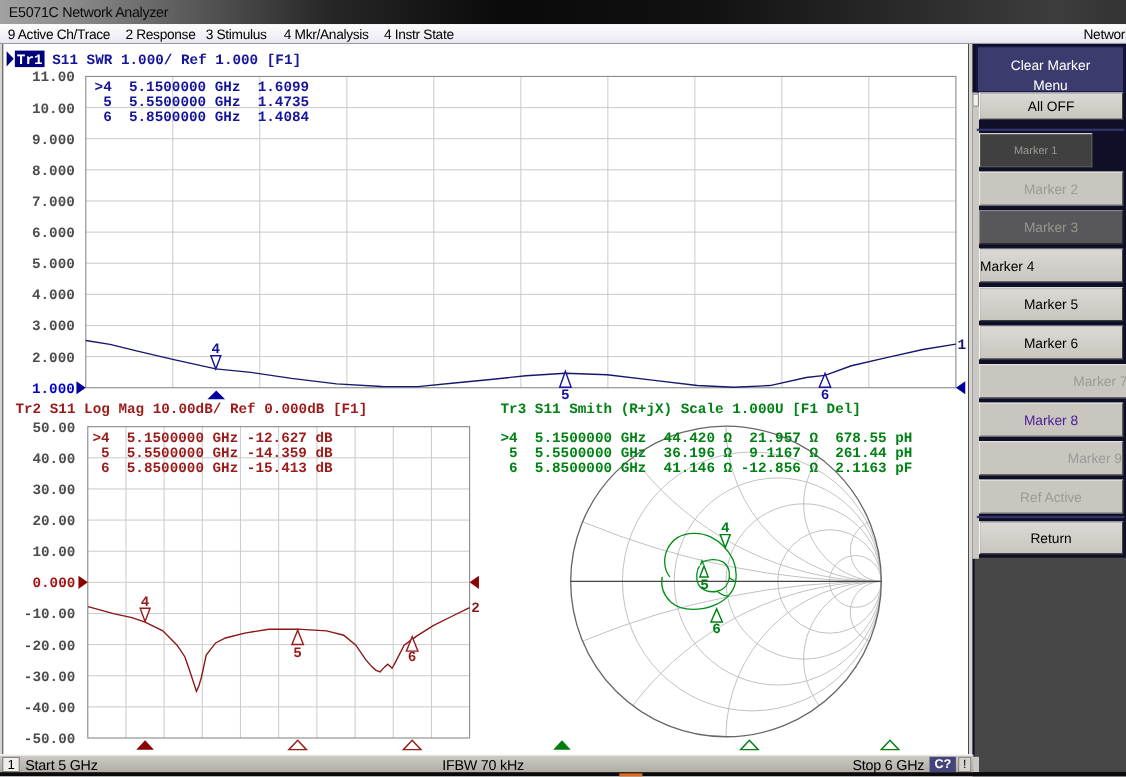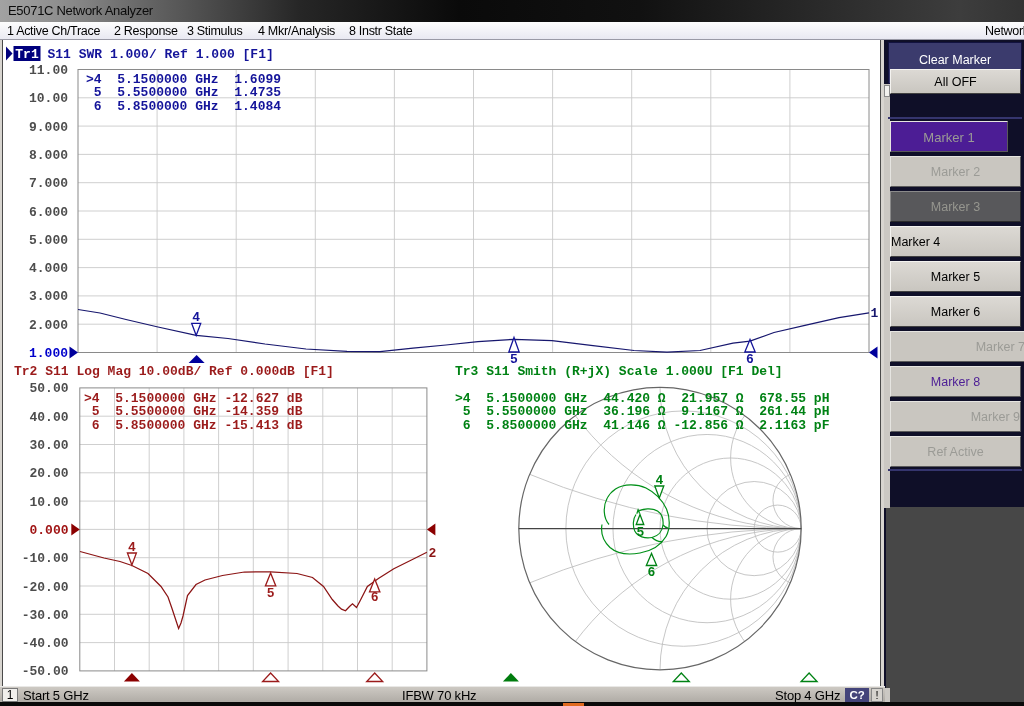--- a/index.html
+++ b/index.html
@@ -11,25 +11,25 @@
 font-size:12.5px;letter-spacing:-0.3px;color:#000}
 #menu span{position:absolute;top:1px;line-height:16px}
 #status{position:absolute;left:0;top:686px;width:885px;height:17px;letter-spacing:-0.2px;
 background:linear-gradient(#cdc9c3,#aeaaa4);border-top:1px solid #e9e8e6;font-size:13px;color:#000}
 #bstrip{position:absolute;left:0;top:702px;width:1024px;height:4px;background:#0a0a0a}
 #side{position:absolute;left:884px;top:40px;width:140px;height:666px;background:#0f0f28}
 #sidedark{position:absolute;left:2px;top:467px;width:138px;height:195px;background:#474747}
 </style></head><body>
 <div id="title">E5071C Network Analyzer</div>
 <div id="menu">
-<span style="left:7px">1 Active Ch/Trace</span>
+<span style="left:7px">9 Active Ch/Trace</span>
 <span style="left:114px">2 Response</span>
 <span style="left:187px">3 Stimulus</span>
 <span style="left:258px">4 Mkr/Analysis</span>
-<span style="left:349px">8 Instr State</span>
+<span style="left:349px">4 Instr State</span>
 <span style="left:985px">Network</span>
 </div>
 <svg width="885" height="646" viewBox="0 40 885 646" style="position:absolute;left:0;top:40px">
     <line x1="78.0" y1="97.8" x2="869.0" y2="97.8" stroke="#c9c9c9" stroke-width="0.9"></line>
     <line x1="157.1" y1="69.5" x2="157.1" y2="352.5" stroke="#c9c9c9" stroke-width="0.9"></line>
     <line x1="78.0" y1="126.1" x2="869.0" y2="126.1" stroke="#c9c9c9" stroke-width="0.9"></line>
     <line x1="236.2" y1="69.5" x2="236.2" y2="352.5" stroke="#c9c9c9" stroke-width="0.9"></line>
     <line x1="78.0" y1="154.4" x2="869.0" y2="154.4" stroke="#c9c9c9" stroke-width="0.9"></line>
     <line x1="315.3" y1="69.5" x2="315.3" y2="352.5" stroke="#c9c9c9" stroke-width="0.9"></line>
     <line x1="78.0" y1="182.7" x2="869.0" y2="182.7" stroke="#c9c9c9" stroke-width="0.9"></line>
@@ -167,34 +167,35 @@
     <rect x="881" y="40" width="4" height="646" fill="#d8d5d0"></rect>
   </svg>
 <div id="side">
  <div id="sidedark"></div>
  <div style="position:absolute;left:0;top:648px;width:6px;height:14px;background:#cbc8c3"></div>
  <div style="position:absolute;left:0;top:44px;width:6px;height:424px;background:#cbc8c3"></div>
  <div style="position:absolute;left:0;top:45px;width:6px;height:12px;background:#f2f1ee;border:1px solid #8a8a8a"></div>
  <div style="position:absolute;left:4px;top:2px;width:134px;height:42px;background:#3b3b6d;border:1px solid #121240;color:#fff;font-size:12.5px;text-align:center;padding-top:8px;line-height:18px">Clear Marker<br>Menu</div>
  <div style="position:absolute;left:4px;top:77px;width:134px;height:2px;background:#35356e"></div>
  <div style="position:absolute;left:4px;top:429px;width:134px;height:2px;background:#35356e"></div>
- <div style="position:absolute;left:6px;top:29px;width:131px;height:25px;background:linear-gradient(#dcd9d4,#c9c6c0);color:#000;border-top:1px solid #f4f3f0;border-left:1px solid #f4f3f0;border-bottom:1px solid #404040;border-right:1px solid #404040;font-size:12.5px;text-align:center;line-height:25px">All OFF</div>
-    <div style="position:absolute;left:6px;top:81px;width:118px;height:31px;background:#4c1d95;color:#9b9b96;border-top:1px solid #e6e5e1;border-left:1px solid #e6e5e1;border-bottom:1px solid #5a5a5a;border-right:1px solid #5a5a5a;font-size:13px;text-align:center;line-height:31px">Marker 1</div>
+ <div style="position:absolute;left:6px;top:44px;width:131px;height:25px;background:linear-gradient(#dcd9d4,#c9c6c0);color:#000;border-top:1px solid #f4f3f0;border-left:1px solid #f4f3f0;border-bottom:1px solid #404040;border-right:1px solid #404040;font-size:12.5px;text-align:center;line-height:25px">All OFF</div>
+    <div style="position:absolute;left:6px;top:81px;width:103px;height:31px;background:#404040;color:#9b9b96;border-top:1px solid #e6e5e1;border-left:1px solid #e6e5e1;border-bottom:1px solid #5a5a5a;border-right:1px solid #5a5a5a;font-size:10px;text-align:center;line-height:31px">Marker 1</div>
     <div style="position:absolute;left:6px;top:116px;width:131px;height:31px;background:#c9c6c0;color:#9b9b96;border-top:1px solid #e6e5e1;border-left:1px solid #e6e5e1;border-bottom:1px solid #5a5a5a;border-right:1px solid #5a5a5a;font-size:12.5px;text-align:center;line-height:31px">Marker 2</div>
     <div style="position:absolute;left:6px;top:151px;width:131px;height:31px;background:#58585b;color:#96968f;border-top:1px solid #8a8a8a;border-left:1px solid #8a8a8a;border-bottom:1px solid #2b2b2b;border-right:1px solid #2b2b2b;font-size:12.5px;text-align:center;line-height:31px">Marker 3</div>
     <div style="position:absolute;left:6px;top:186px;width:131px;height:31px;background:linear-gradient(#dcd9d4,#c9c6c0);color:#000;border-top:1px solid #f4f3f0;border-left:1px solid #f4f3f0;border-bottom:1px solid #404040;border-right:1px solid #404040;font-size:12.5px;line-height:31px">Marker 4</div>
     <div style="position:absolute;left:6px;top:221px;width:131px;height:31px;background:linear-gradient(#dcd9d4,#c9c6c0);color:#000;border-top:1px solid #f4f3f0;border-left:1px solid #f4f3f0;border-bottom:1px solid #404040;border-right:1px solid #404040;font-size:12.5px;text-align:center;line-height:31px">Marker 5</div>
     <div style="position:absolute;left:6px;top:256px;width:131px;height:31px;background:linear-gradient(#dcd9d4,#c9c6c0);color:#000;border-top:1px solid #f4f3f0;border-left:1px solid #f4f3f0;border-bottom:1px solid #404040;border-right:1px solid #404040;font-size:12.5px;text-align:center;line-height:31px">Marker 6</div>
     <div style="position:absolute;left:6px;top:291px;width:136px;height:31px;background:#c9c6c0;color:#9b9b96;border-top:1px solid #e6e5e1;border-left:1px solid #e6e5e1;border-bottom:1px solid #5a5a5a;border-right:1px solid #5a5a5a;font-size:12.5px;text-align:right;line-height:31px">Marker 7</div>
     <div style="position:absolute;left:6px;top:326px;width:131px;height:31px;background:#c9c6c0;color:#4c1d95;border-top:1px solid #e6e5e1;border-left:1px solid #e6e5e1;border-bottom:1px solid #5a5a5a;border-right:1px solid #5a5a5a;font-size:12.5px;text-align:center;line-height:31px">Marker 8</div>
     <div style="position:absolute;left:6px;top:361px;width:131px;height:31px;background:#c9c6c0;color:#9b9b96;border-top:1px solid #e6e5e1;border-left:1px solid #e6e5e1;border-bottom:1px solid #5a5a5a;border-right:1px solid #5a5a5a;font-size:12.5px;text-align:right;line-height:31px">Marker 9</div>
     <div style="position:absolute;left:6px;top:396px;width:131px;height:31px;background:#c9c6c0;color:#9b9b96;border-top:1px solid #e6e5e1;border-left:1px solid #e6e5e1;border-bottom:1px solid #5a5a5a;border-right:1px solid #5a5a5a;font-size:12.5px;text-align:center;line-height:31px">Ref Active</div>
+    <div style="position:absolute;left:6px;top:434px;width:131px;height:30px;background:linear-gradient(#dcd9d4,#c9c6c0);color:#000;border-top:1px solid #f4f3f0;border-left:1px solid #f4f3f0;border-bottom:1px solid #404040;border-right:1px solid #404040;font-size:12.5px;text-align:center;line-height:30px">Return</div>
 </div>
 <div id="status">
  <div style="position:absolute;left:2px;top:1px;width:16px;height:14px;background:#f1efec;border:1px solid #7a7a7a;text-align:center;line-height:13px;font-size:12px">1</div>
  <span style="position:absolute;left:23px;top:1px">Start 5 GHz</span>
  <span style="position:absolute;left:402px;top:1px">IFBW 70 kHz</span>
- <span style="position:absolute;left:775px;top:1px">Stop 4 GHz</span>
+ <span style="position:absolute;left:775px;top:1px">Stop 6 GHz</span>
  <div style="position:absolute;left:845px;top:1px;width:24px;height:14px;background:#44447a;color:#fff;font-size:11.5px;font-weight:bold;text-align:center;line-height:14px">C?</div>
  <div style="position:absolute;left:871px;top:1px;width:12px;height:14px;background:#d6d3ce;border:1px solid #888;text-align:center;line-height:12px;font-size:11px">!</div>
 </div>
 <div id="bstrip">
     <div style="position:absolute;left:563px;top:1px;width:21px;height:3px;background:#e06a20"></div>
   </div>
 </body></html>

